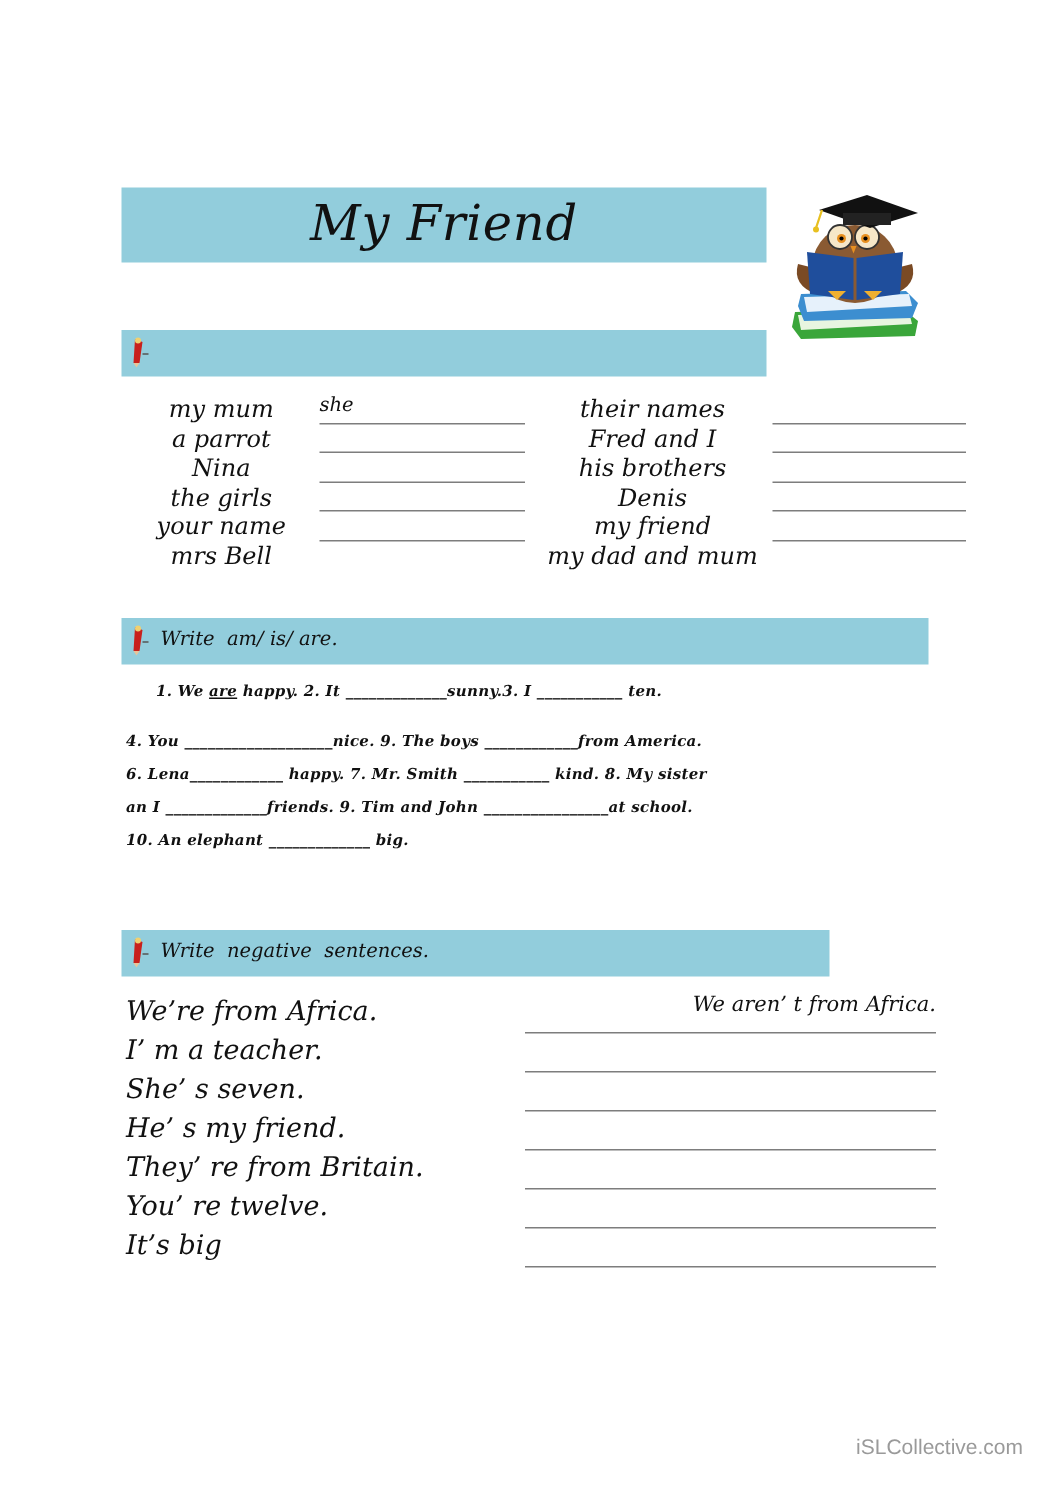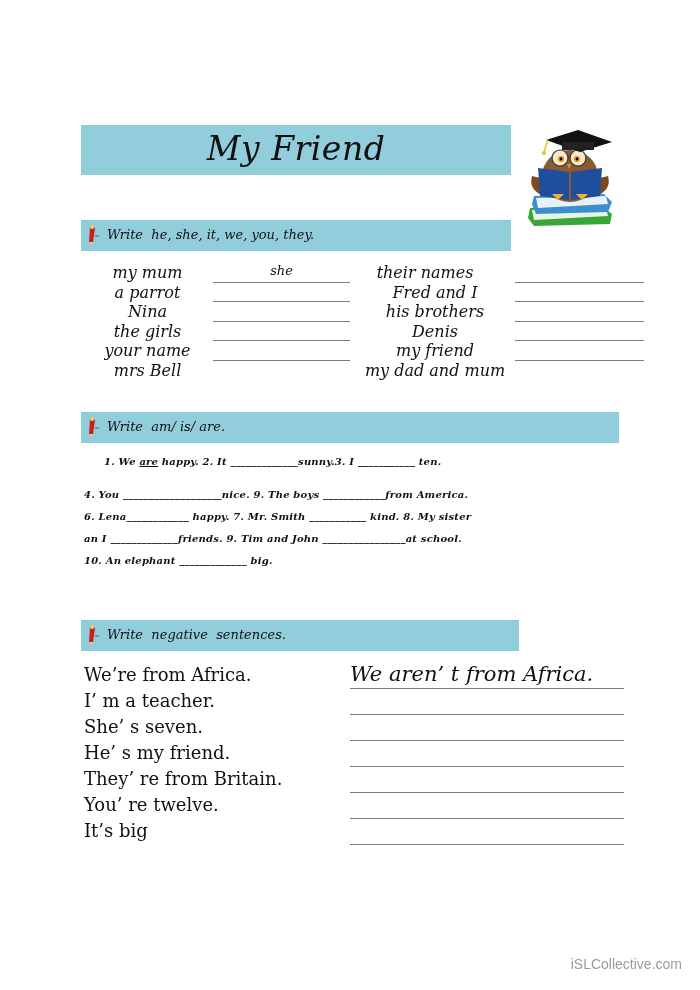--- a/index.html
+++ b/index.html
@@ -6,34 +6,34 @@
   html, body { width:700px; height:990px; background:#ffffff; overflow:hidden; }
   body { position:relative; font-family:"DejaVu Serif", serif; color:#111; }
   .banner { position:absolute; background:#92cddc; }
   .title-banner { left:81px; top:125px; width:430px; height:50px; }
   .title { position:absolute; left:0; right:0; top:4px; text-align:center; font-size:33px; font-style:italic; font-family:"DejaVu Serif", serif; color:#111; letter-spacing:0.5px; }
   .sec-banner { height:31px; }
   .sec-banner .pencil { position:absolute; left:3px; top:4px; width:16px; height:22px; }
   .sec-banner .label { position:absolute; left:26px; top:7px; font-size:13px; font-style:italic; white-space:pre; }
   .sec1 { left:81px; top:220px; width:430px; }
   .sec2 { left:81px; top:412px; width:538px; }
-  .sec3 { left:81px; top:620px; width:438px; }
+  .sec3 { left:81px; top:620px; width:472px; }
 
   .owl { position:absolute; left:522px; top:124px; width:96px; height:104px; }
 
   .pw { position:absolute; font-size:16px; font-style:italic; text-align:center; white-space:nowrap; }
   .line { position:absolute; height:1px; background:#7d7d7d; }
-  .ans { position:absolute; font-size:13px; font-style:italic; text-align:center; }
+  .ans { position:absolute; font-size:13px; font-style:italic; text-align:left; }
 
   .ex { position:absolute; font-size:10px; font-style:italic; white-space:nowrap; letter-spacing:0.2px;font-weight:bold; }
   .ex u { text-decoration:underline; }
 
-  .neg-q { position:absolute; left:84px; font-size:18px; white-space:nowrap; }
+  .neg-q { position:absolute; left:84px; font-size:18px; font-style:italic; white-space:nowrap; }
   .neg-line { position:absolute; left:350px; width:274px; height:1px; background:#7d7d7d; }
-  .neg-ans { position:absolute; left:350px; width:274px; top:662px; text-align:left; font-size:21px; font-style:italic; white-space:nowrap; }
+  .neg-ans { position:absolute; left:350px; width:274px; top:662px; text-align:right; font-size:14px; font-style:italic; white-space:nowrap; }
 
   .footer { position:absolute; right:18px; top:956px; font-family:"Liberation Sans", sans-serif; font-size:14px; color:#9a9a9a; }
 </style>
 </head>
 <body>
 
 <div class="banner title-banner">
   <div class="title">My Friend</div>
 </div>
 
@@ -69,38 +69,37 @@
   <circle cx="22" cy="29" r="2" fill="#e8c020"></circle>
 </svg>
 
 <div class="banner sec-banner sec1">
   <svg class="pencil" viewBox="0 0 16 22">
     <path d="M6 2 L11 4 L9 18 L5 18 Z" fill="#c8201c"></path>
     <path d="M5 18 L9 18 L7 21 Z" fill="#e8c49a"></path>
     <circle cx="8" cy="3" r="2" fill="#f0d070"></circle>
     <line x1="11" y1="12" x2="15" y2="12" stroke="#555" stroke-width="1"></line>
   </svg>
-  <span class="label">Write  he, she, it, we, you, they.</span>
 </div>
 
 <div class="pw" style="left:100px;width:95px;top:263px;">my mum</div>
 <div class="pw" style="left:100px;width:95px;top:283px;">a parrot</div>
 <div class="pw" style="left:100px;width:95px;top:302px;">Nina</div>
 <div class="pw" style="left:100px;width:95px;top:322px;">the girls</div>
 <div class="pw" style="left:100px;width:95px;top:341px;">your name</div>
 <div class="pw" style="left:100px;width:95px;top:361px;">mrs Bell</div>
 
 <div class="ans" style="left:213px;width:137px;top:263px;">she</div>
 <div class="line" style="left:213px;width:137px;top:282px;"></div>
 <div class="line" style="left:213px;width:137px;top:301px;"></div>
 <div class="line" style="left:213px;width:137px;top:321px;"></div>
 <div class="line" style="left:213px;width:137px;top:340px;"></div>
 <div class="line" style="left:213px;width:137px;top:360px;"></div>
 
-<div class="pw" style="left:350px;width:150px;top:263px;">their names</div>
+<div class="pw" style="left:360px;width:150px;top:263px;">their names</div>
 <div class="pw" style="left:360px;width:150px;top:283px;">Fred and I</div>
 <div class="pw" style="left:360px;width:150px;top:302px;">his brothers</div>
 <div class="pw" style="left:360px;width:150px;top:322px;">Denis</div>
 <div class="pw" style="left:360px;width:150px;top:341px;">my friend</div>
 <div class="pw" style="left:360px;width:150px;top:361px;">my dad and mum</div>
 
 <div class="line" style="left:515px;width:129px;top:282px;"></div>
 <div class="line" style="left:515px;width:129px;top:301px;"></div>
 <div class="line" style="left:515px;width:129px;top:321px;"></div>
 <div class="line" style="left:515px;width:129px;top:340px;"></div>

